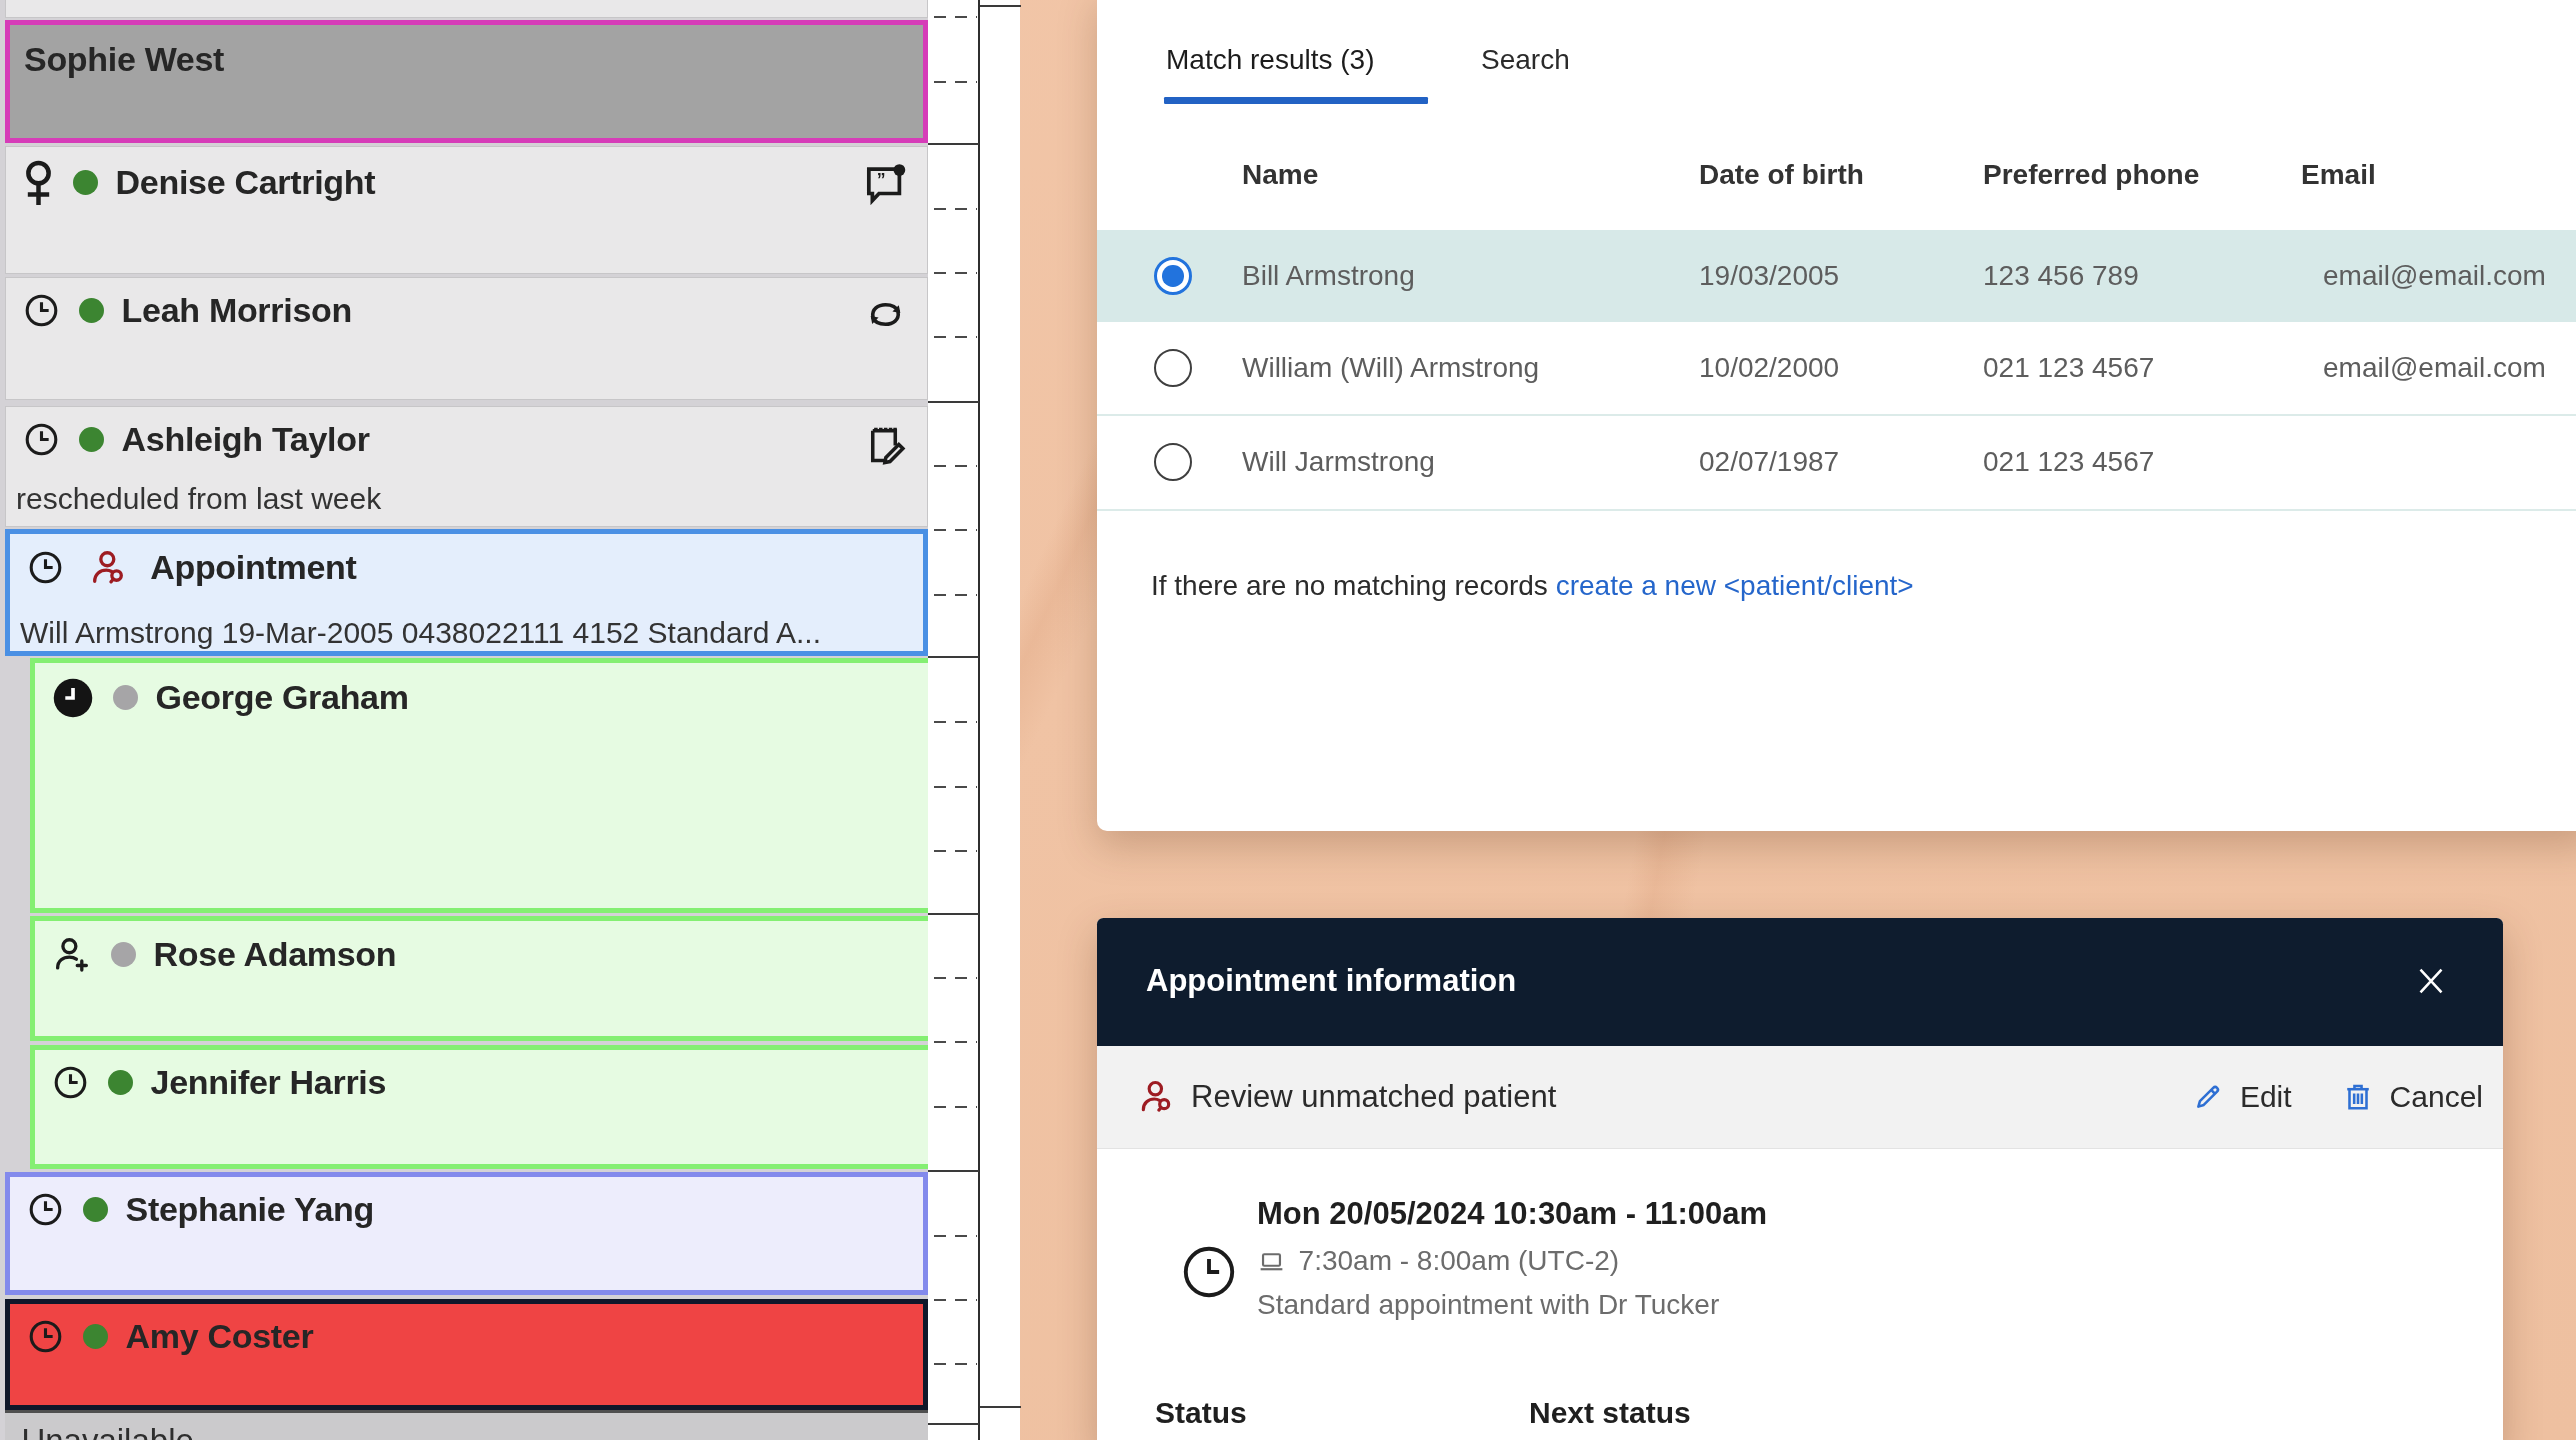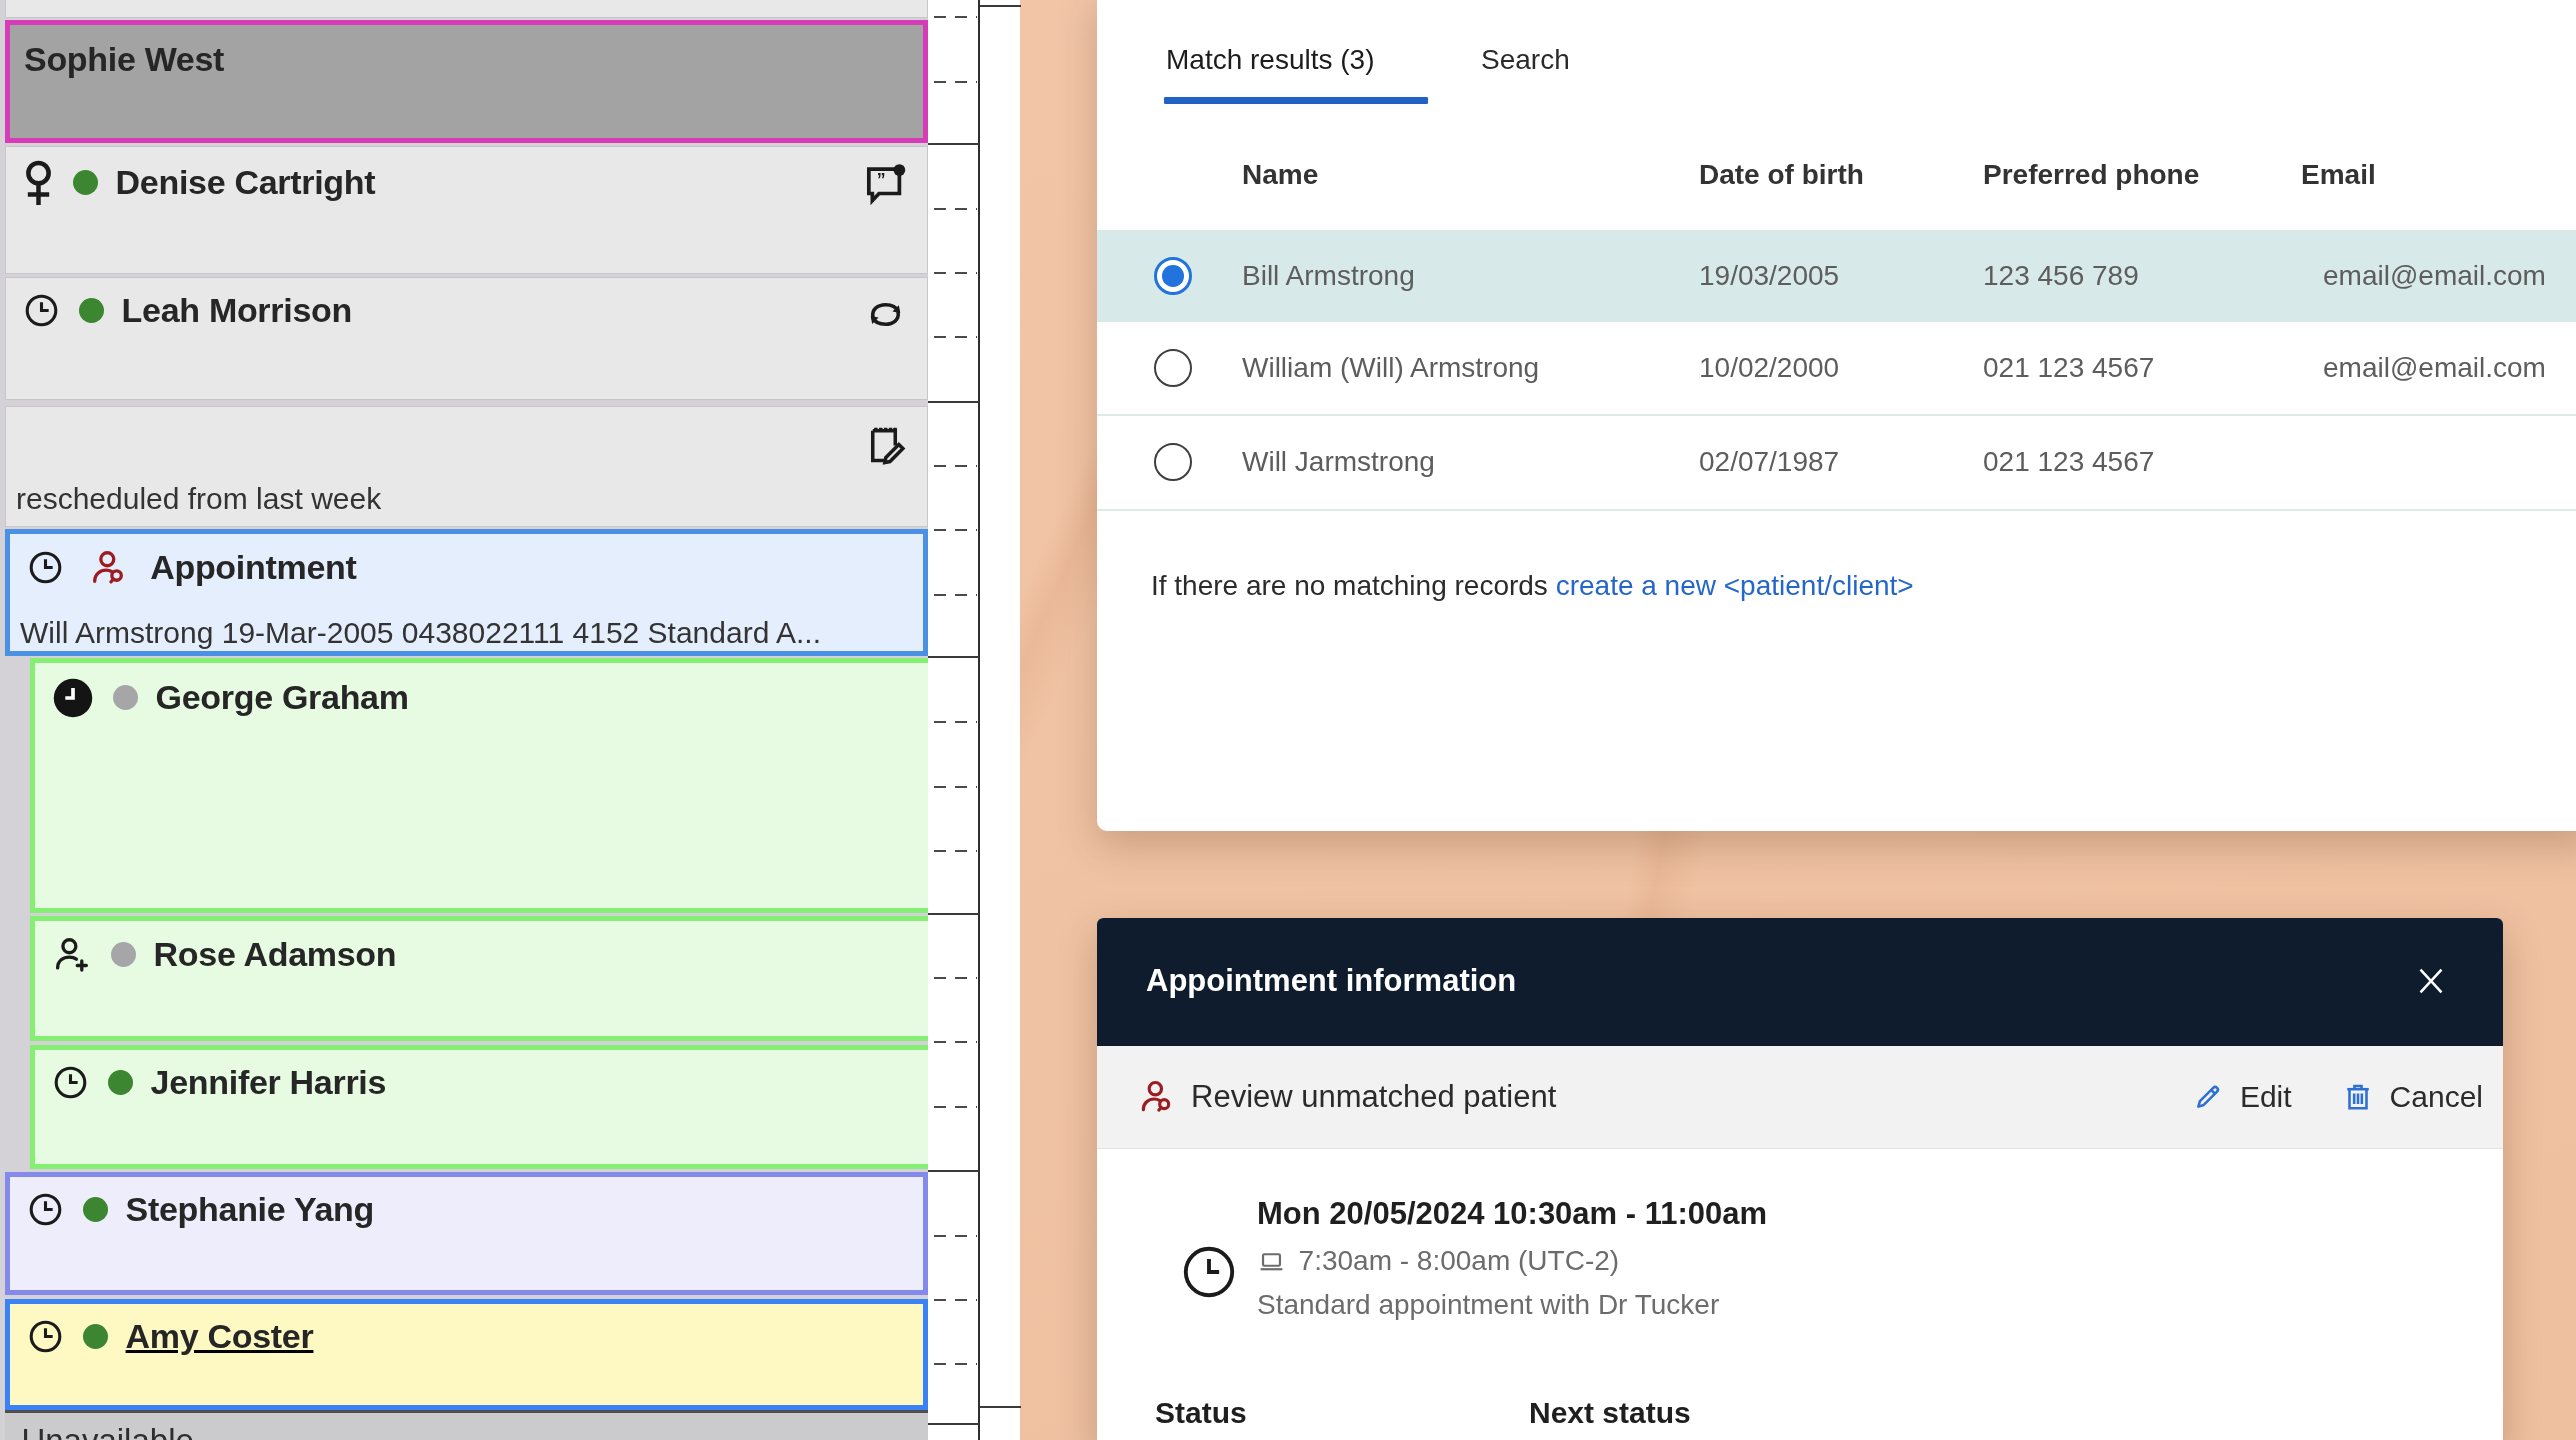--- a/index.html
+++ b/index.html
@@ -19,21 +19,21 @@
   .dash{position:absolute;left:5.7px;width:43px;height:1.9px;
         background:repeating-linear-gradient(90deg,#4a4a4a 0 12px,transparent 12px 21px);}
   .hfrag{position:absolute;left:52px;width:41px;height:1.9px;background:#3a3a3a;}
 
   .card{position:absolute;left:5px;width:923px;box-sizing:border-box;overflow:hidden;}
   .card.gray{background:#e9e8e9;border:1.9px solid #c7c6c8;}
   .card.pink{background:#a3a3a3;border:5px solid #d63cb8;}
   .card.blue{background:#e4eefc;border:5px solid #4a90e4;}
   .card.green{background:#e6fbe2;border:5px solid #84ef72;margin-left:25px;}
   .card.lav{background:#ededfc;border:5px solid #838aec;}
-  .card.yellow{background:#fef9c3;border:5px solid #3b82f6;text-decoration:underline;}
+  .card.yellow{background:#ef4444;border:5px solid #0f172a;}
   .card.unavail{background:#cbcacc;border-top:3.8px solid #4f4f4f;}
 
   .crow{display:flex;align-items:center;gap:17.6px;padding:12.6px 15px 0 16.4px;}
   .cname{font-size:34px;font-weight:600;color:#262626;letter-spacing:-0.3px;white-space:nowrap;}
   .csub{position:absolute;left:10px;right:8.8px;font-size:30px;color:#333;white-space:nowrap;}
   .dot{width:25px;height:25px;border-radius:50%;flex:0 0 auto;}
   .dot.g{background:#3c8531;} .dot.gr{background:#a6a5a7;}
   .icon{flex:0 0 auto;display:block;color:#1b1b1b;}
   .ricon{position:absolute;right:19px;top:14px;color:#1b1b1b;}
   .unavail-label{font-size:33px;font-weight:500;color:#2e2e2e;padding:8.8px 0 0 16.4px;}
@@ -116,20 +116,28 @@
         <span class="cname">Denise Cartright</span>
       </div>
       <svg class="ricon" width="47" height="47" viewBox="0 0 24 24" fill="none" stroke="currentColor" stroke-width="1.9">
           <path d="M4 4.2 H19.6 V16.6 H9.2 L5.8 20.2 V16.6 H4 Z"></path>
           <text x="8" y="12.6" font-size="9" font-weight="bold" fill="currentColor" stroke="none">”</text>
           <circle cx="19.6" cy="4.6" r="3" fill="currentColor" stroke="none"></circle>
         </svg>
     </div>
 
     <div class="card gray" style="top:406px;height:121px;">
+      <div class="crow">
+        <svg class="icon" width="39" height="39" viewBox="0 0 24 24" fill="none" stroke="currentColor" stroke-width="1.9">
+            <circle cx="12" cy="12" r="8.8"></circle>
+            <path d="M12 6.9 V12 H16.4"></path>
+          </svg>
+        <span class="dot g"></span>
+        <span class="cname">Ashleigh Taylor</span>
+      </div>
       <svg class="ricon" width="47" height="47" viewBox="0 0 24 24" fill="none" stroke="currentColor" stroke-width="1.8">
           <path d="M6 5 H17.5 V12.5 M6 5 V20.2 H12.5"></path>
           <path d="M7.6 3.4 V5.6 M10.1 3.4 V5.6 M12.6 3.4 V5.6 M15.1 3.4 V5.6 M17.4 3.4 V5.6"></path>
           <path d="M12.7 18.6 L19.3 12 L21.4 14.1 L14.8 20.7 L12.2 21.2 Z"></path>
         </svg>
       <div class="csub" style="top:75px;">rescheduled from last week</div>
     </div>
 
     <div class="card blue" style="top:529px;height:127px;">
       <div class="crow" style="gap:21.4px;">

